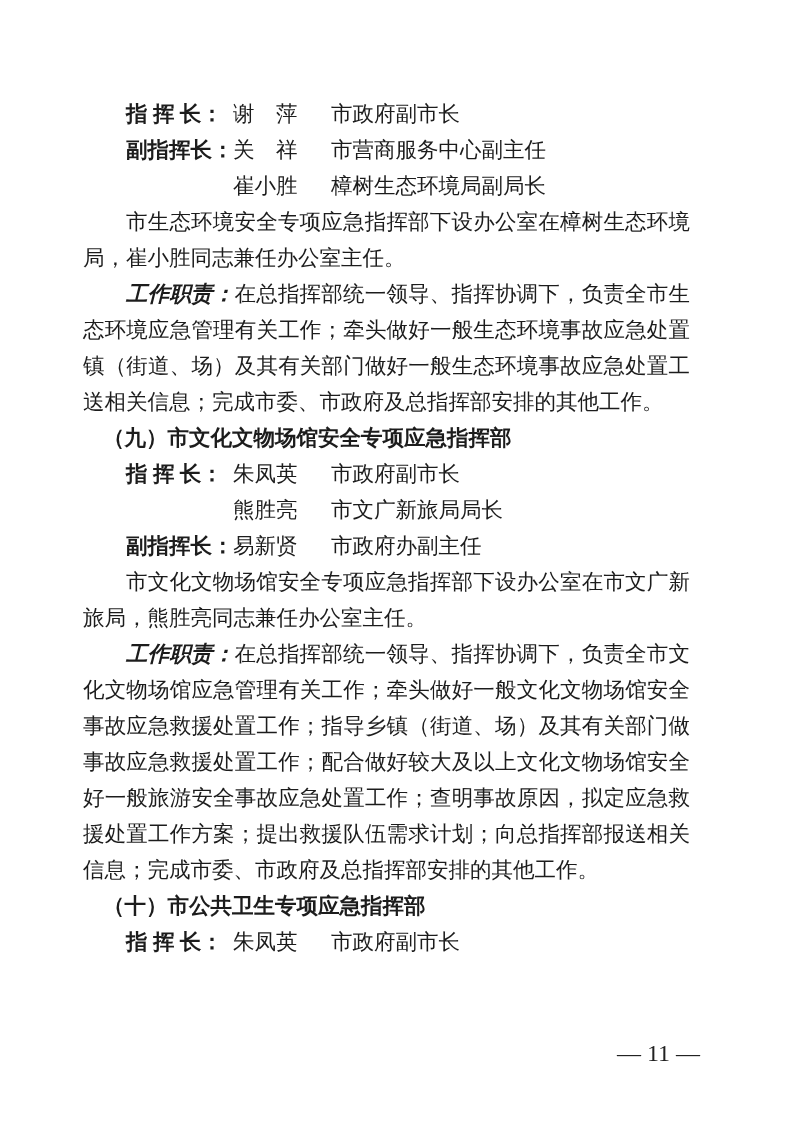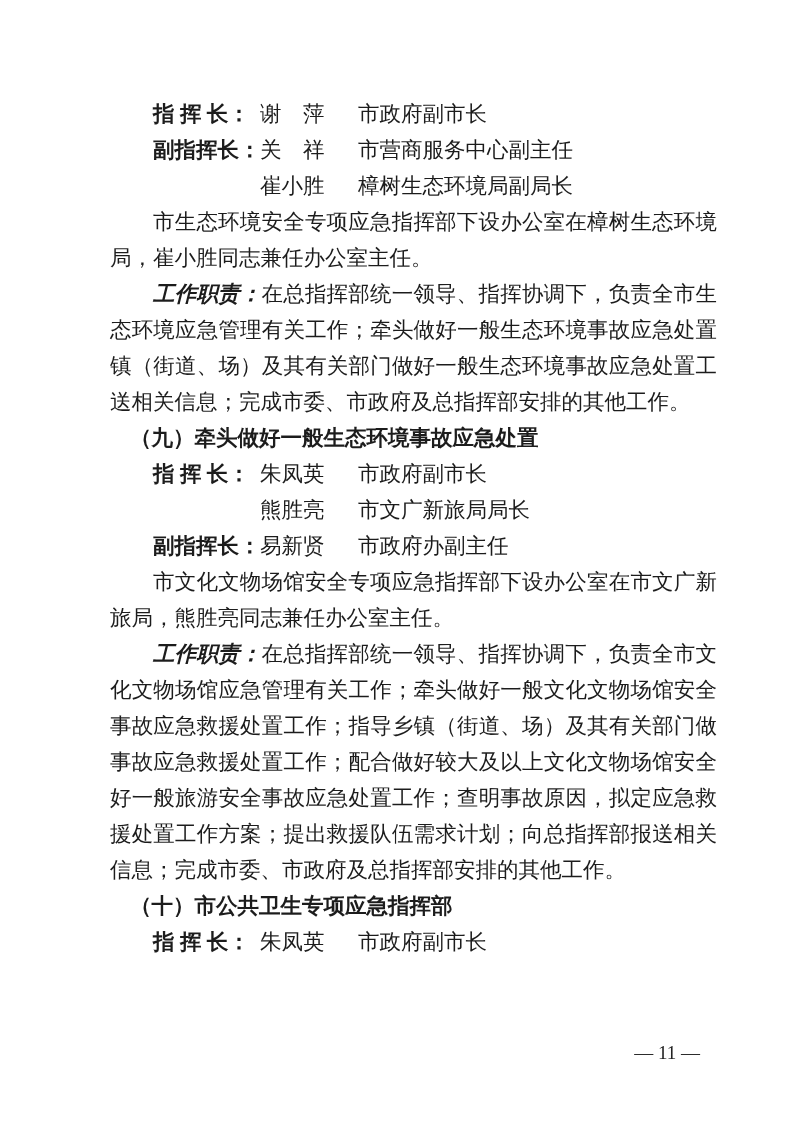--- a/index.html
+++ b/index.html
@@ -10,21 +10,21 @@
   body {
     width: 793px;
     height: 1122px;
     position: relative;
     overflow: hidden;
     font-family: "Liberation Serif", "DejaVu Serif", serif;
     color: #1c1c1c;
   }
   .doc-body {
     position: absolute;
-    left: 110px;
+    left: 83px;
     top: 96px;
     width: 607px;
     font-size: 21.5px;
     line-height: 36px;
   }
   .row {
     height: 36px;
     white-space: nowrap;
   }
   
@@ -59,41 +59,41 @@
     text-align-last: justify;
   }
   .heading {
     font-weight: bold;
     padding-left: 20px;
   }
   .page-number {
     position: absolute;
     top: 1041px;
     right: 93px;
-    font-size: 19px;
+    font-size: 24px;
     line-height: 24px;
     color: #222222;
     white-space: nowrap;
     margin-left: 34px;
   }
 </style>
 </head>
 <body>
 
 <div class="doc-body" id="doc-body">
     <div class="row leader"><span class="lab">指 挥 长：</span><span class="nm">谢　萍</span><span class="ti">市政府副市长</span></div>
     <div class="row leader"><span class="lab">副指挥长：</span><span class="nm">关　祥</span><span class="ti">市营商服务中心副主任</span></div>
     <div class="row leader"><span class="lab"></span><span class="nm">崔小胜</span><span class="ti">樟树生态环境局副局长</span></div>
     <div class="row bodyline ind jst"><span class="tx">市生态环境安全专项应急指挥部下设办公室在樟树生态环境</span></div>
     <div class="row bodyline"><span class="tx">局，崔小胜同志兼任办公室主任。</span></div>
     <div class="row bodyline ind jst"><span class="bp">工作职责：</span><span class="tx">在总指挥部统一领导、指挥协调下，负责全市生</span></div>
     <div class="row bodyline jst"><span class="tx">态环境应急管理有关工作；牵头做好一般生态环境事故应急处置</span></div>
     <div class="row bodyline jst"><span class="tx">镇（街道、场）及其有关部门做好一般生态环境事故应急处置工</span></div>
     <div class="row bodyline"><span class="tx">送相关信息；完成市委、市政府及总指挥部安排的其他工作。</span></div>
-    <div class="row heading">（九）牵头做好一般生态环境事故应急处置</div>
+    <div class="row heading">（九）市文化文物场馆安全专项应急指挥部</div>
     <div class="row leader"><span class="lab">指 挥 长：</span><span class="nm">朱凤英</span><span class="ti">市政府副市长</span></div>
     <div class="row leader"><span class="lab"></span><span class="nm">熊胜亮</span><span class="ti">市文广新旅局局长</span></div>
     <div class="row leader"><span class="lab">副指挥长：</span><span class="nm">易新贤</span><span class="ti">市政府办副主任</span></div>
     <div class="row bodyline ind jst"><span class="tx">市文化文物场馆安全专项应急指挥部下设办公室在市文广新</span></div>
     <div class="row bodyline"><span class="tx">旅局，熊胜亮同志兼任办公室主任。</span></div>
     <div class="row bodyline ind jst"><span class="bp">工作职责：</span><span class="tx">在总指挥部统一领导、指挥协调下，负责全市文</span></div>
     <div class="row bodyline jst"><span class="tx">化文物场馆应急管理有关工作；牵头做好一般文化文物场馆安全</span></div>
     <div class="row bodyline jst"><span class="tx">事故应急救援处置工作；指导乡镇（街道、场）及其有关部门做</span></div>
     <div class="row bodyline jst"><span class="tx">事故应急救援处置工作；配合做好较大及以上文化文物场馆安全</span></div>
     <div class="row bodyline jst"><span class="tx">好一般旅游安全事故应急处置工作；查明事故原因，拟定应急救</span></div>

